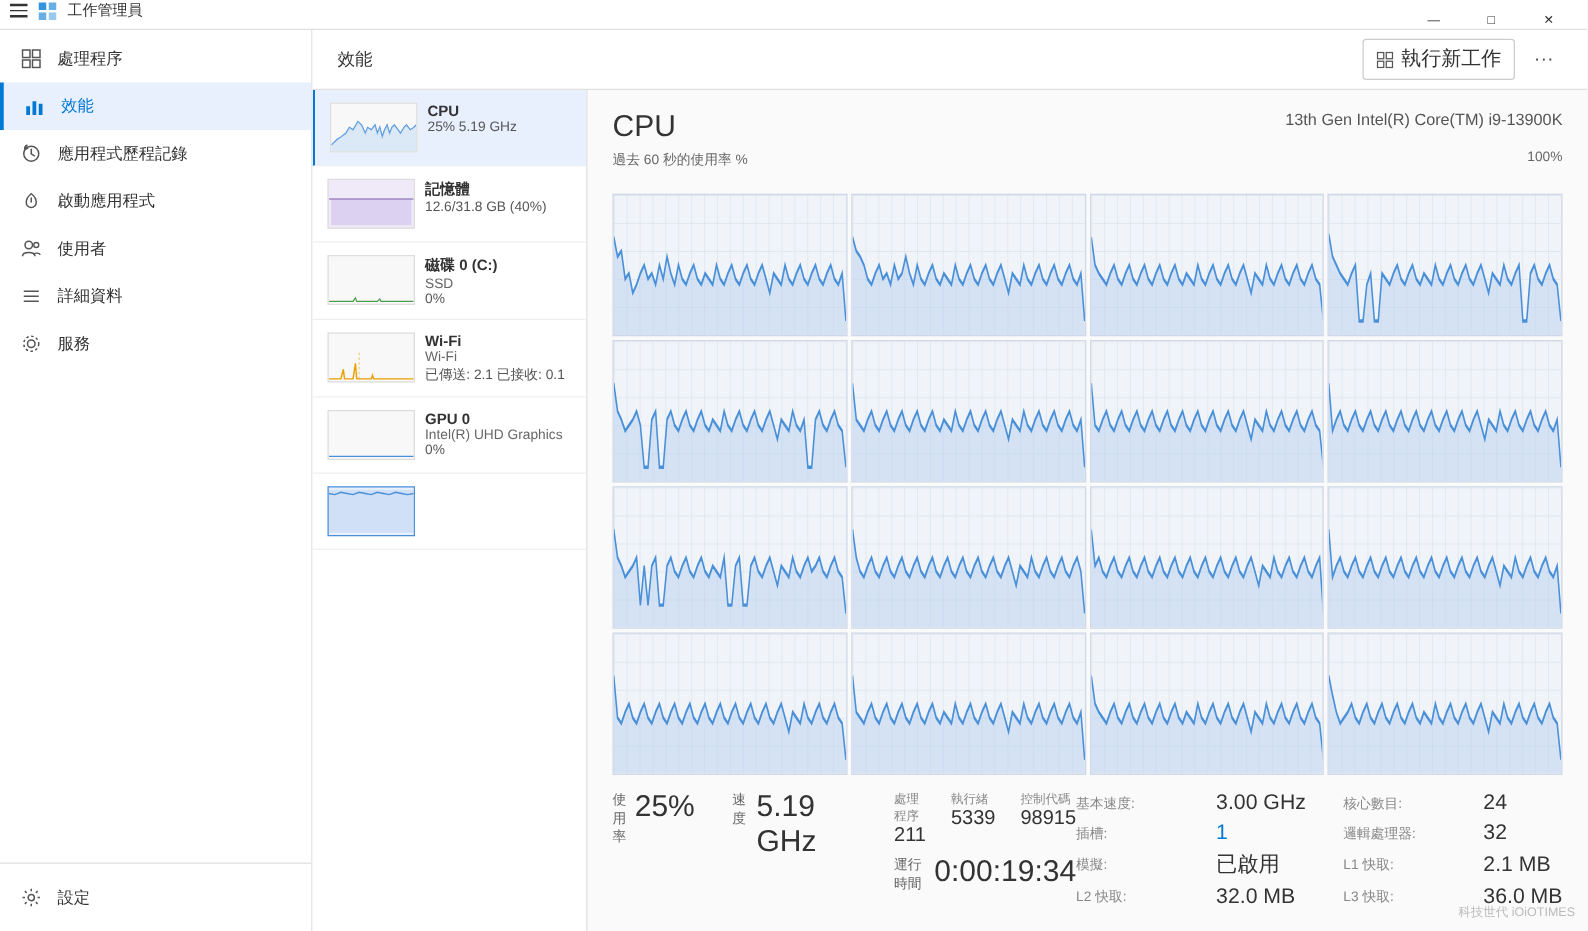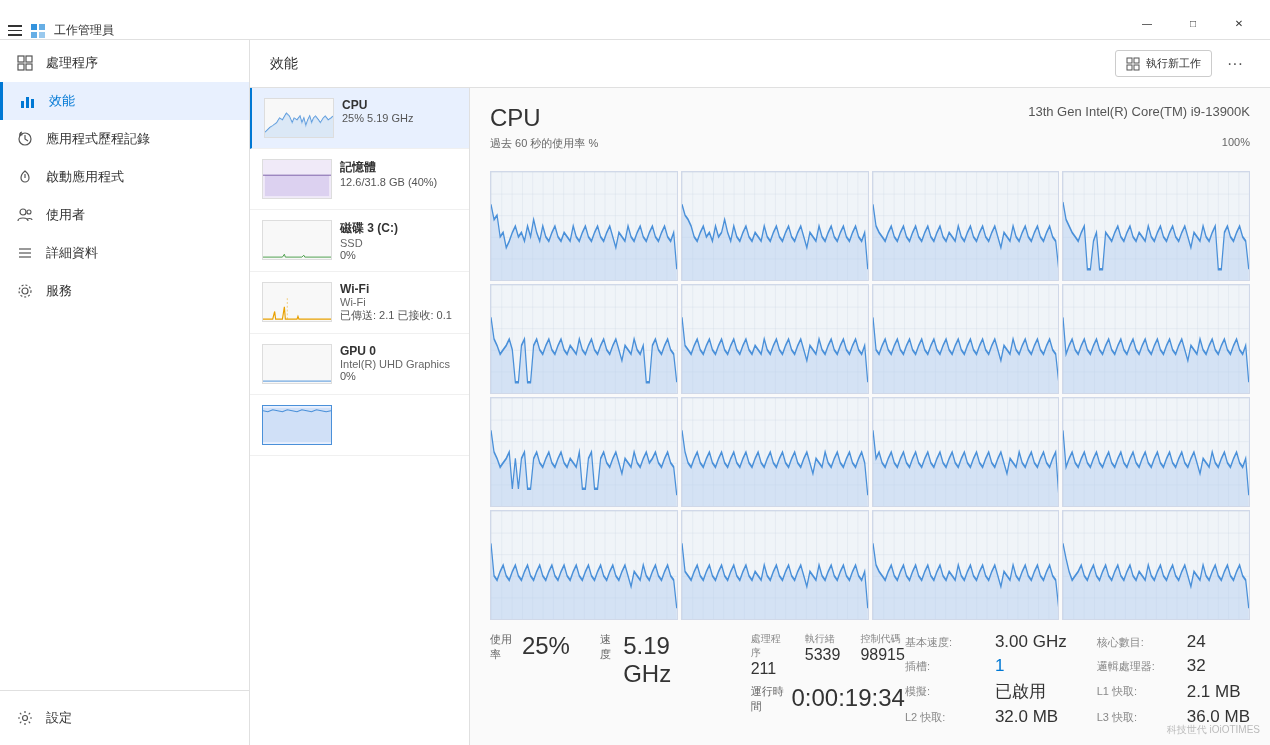--- a/index.html
+++ b/index.html
@@ -8,24 +8,24 @@
       background: #f3f3f3;
       width: 1270px;
       height: 745px;
       overflow: hidden;
       display: flex;
       flex-direction: column;
     }
 
     
     .title-bar {
-      height: 40px;
+      height: 24px;
       background: #fff;
       display: flex;
-      align-items: flex-end;
+      align-items: flex-start;
       justify-content: space-between;
       padding: 0 8px;
       border-bottom: 1px solid #e0e0e0;
       flex-shrink: 0;
     }
     .title-bar-left {
       display: flex;
       align-items: center;
       gap: 8px;
     }
@@ -145,21 +145,21 @@
       gap: 8px;
     }
     .new-task-btn {
       display: flex;
       align-items: center;
       gap: 6px;
       padding: 5px 10px;
       border: 1px solid #ccc;
       background: #fff;
       cursor: pointer;
-      font-size: 11px;
+      font-size: 16px;
       border-radius: 3px;
       color: #333;
     }
     .more-btn {
       width: 30px;
       height: 30px;
       display: flex;
       align-items: center;
       justify-content: center;
       cursor: pointer;
@@ -317,21 +317,21 @@
       font-size: 10px;
       color: #888;
     }
     .sub-value {
       font-size: 16px;
       font-weight: 400;
       color: #333;
     }
     .detail-row {
       display: flex;
-      gap: 0;
+      gap: 22px;
       align-items: center;
       margin-bottom: 2px;
     }
     .detail-key {
       font-size: 11px;
       color: #888;
       min-width: 90px;
     }
     .detail-val {
       font-size: 17px;
@@ -530,21 +530,21 @@
           </div>
         </div>
 
         <div class="device-item">
           <div class="device-mini-chart">
             <svg class="mini-svg" viewBox="0 0 70 40" preserveAspectRatio="none">
               <polyline points="0,38 20,38 22,35 23,38 40,38 42,36 43,38 70,38" fill="none" stroke="#4a9e4a" stroke-width="1"></polyline>
             </svg>
           </div>
           <div class="device-info">
-            <div class="device-name">磁碟 3 (C:)</div>
+            <div class="device-name">磁碟 0 (C:)</div>
             <div class="device-type">SSD</div>
             <div class="device-usage">0%</div>
           </div>
         </div>
 
         <div class="device-item">
           <div class="device-mini-chart">
             <svg class="mini-svg" viewBox="0 0 70 40" preserveAspectRatio="none">
               <polyline points="0,38 10,38 12,30 13,38 20,38 22,25 23,38 35,38 36,35 37,38 70,38" fill="none" stroke="#e8a000" stroke-width="1.2"></polyline>
               <line x1="25" y1="38" x2="25" y2="15" stroke="#e8a000" stroke-width="1" stroke-dasharray="2,2" opacity="0.5"></line>

